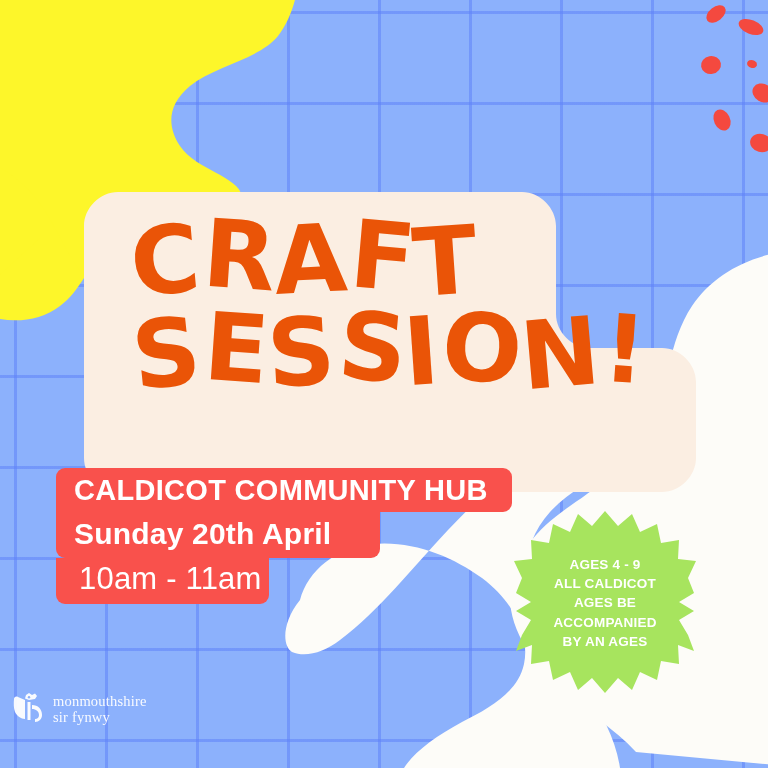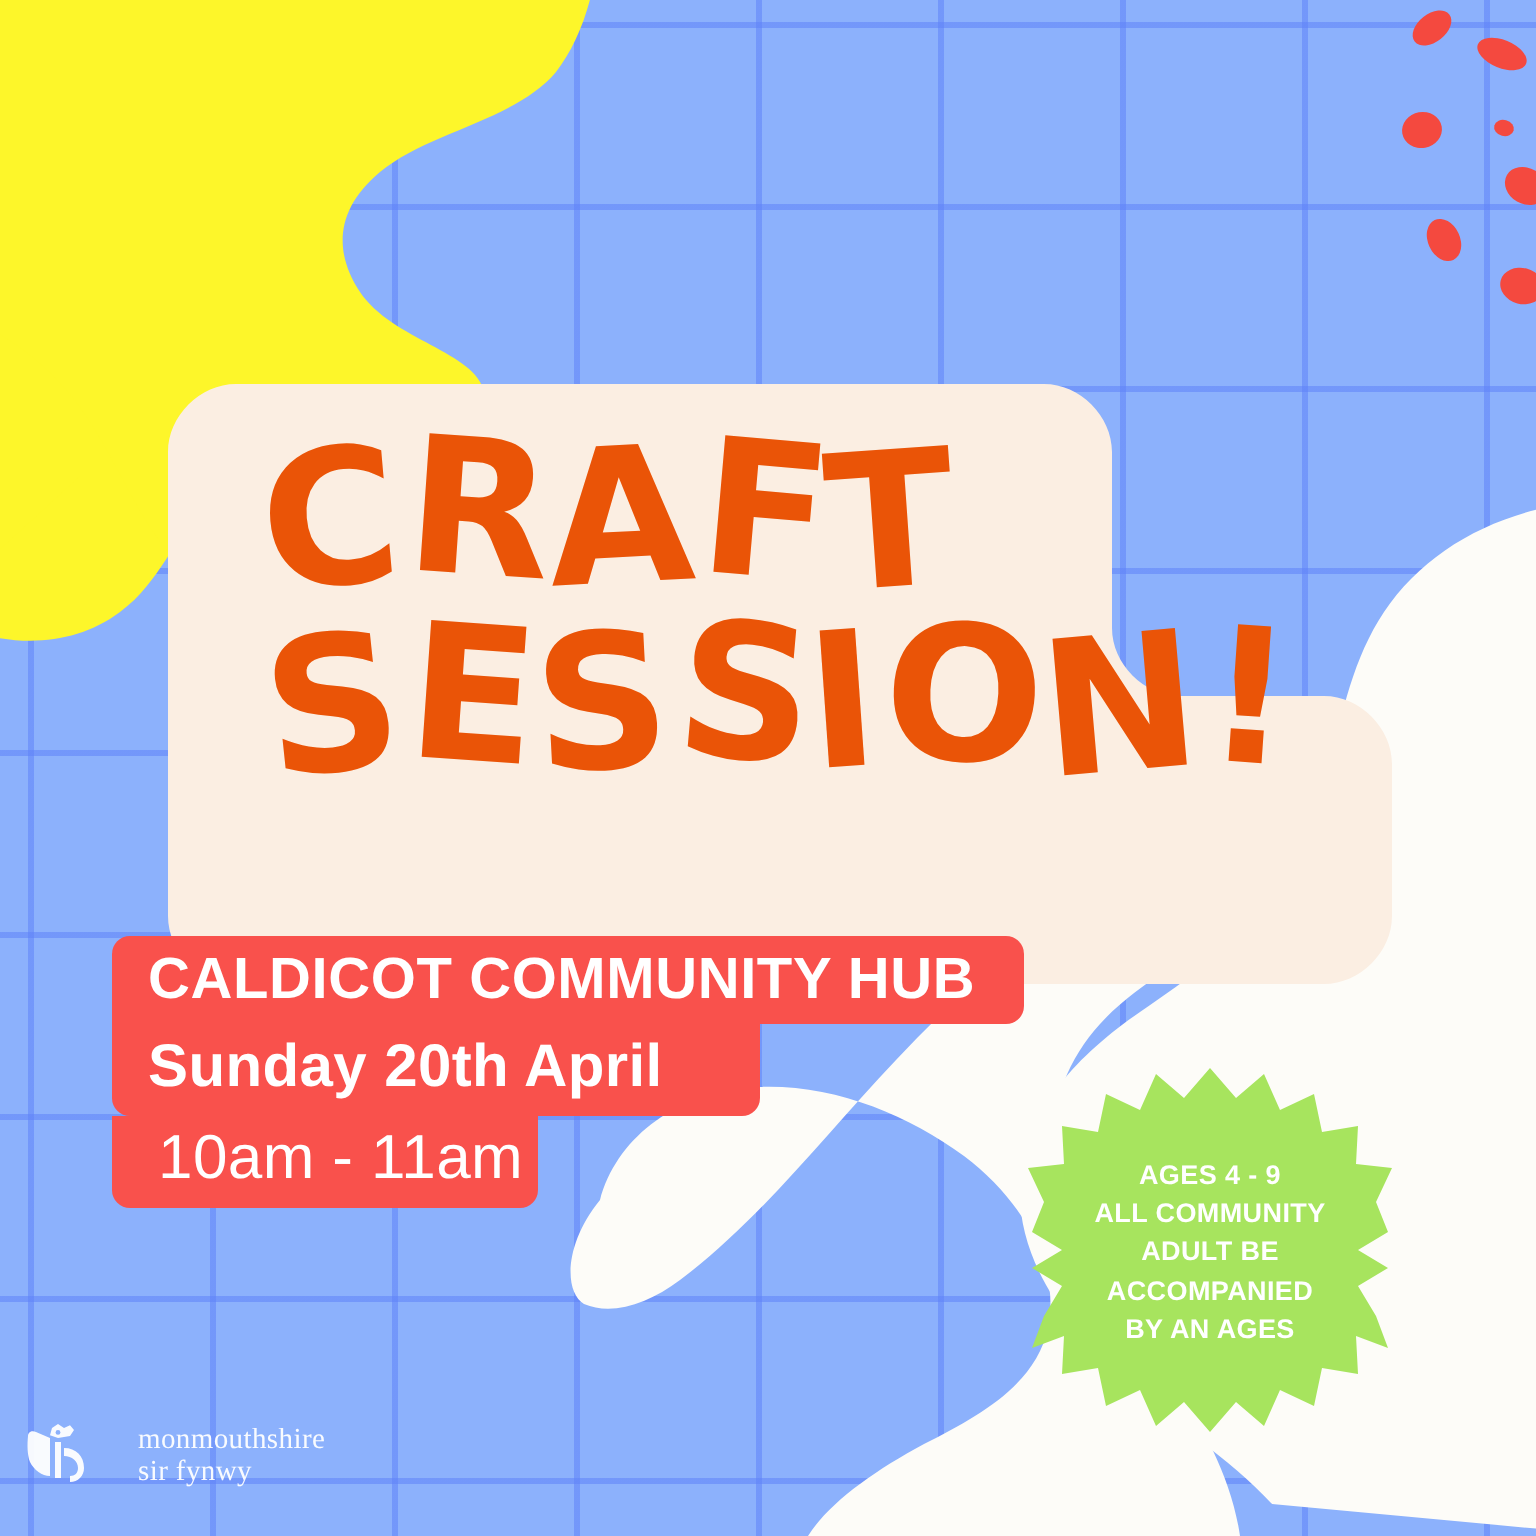--- a/index.html
+++ b/index.html
@@ -114,21 +114,21 @@
     font-weight: normal;
     letter-spacing: 0.2px;
     border-top-left-radius: 0;
     border-top-right-radius: 0;
     border-bottom-right-radius: 9px;
   }
   
   .badge {
     position: absolute;
     left: 514px;
-    top: 534px;
+    top: 511px;
     width: 182px;
     height: 182px;
     z-index: 8;
   }
   .badge svg { display: block; }
   .badge-text {
     position: absolute;
     inset: 0;
     display: flex;
     flex-direction: column;
@@ -141,24 +141,24 @@
     font-size: 13.5px;
     line-height: 1.42;
     letter-spacing: 0.2px;
     padding-top: 2px;
   }
   .badge-text span { display: block; white-space: nowrap; }
   
   .logo {
     position: absolute;
     left: 12px;
-    top: 712px;
+    top: 693px;
     display: flex;
     align-items: flex-end;
-    gap: 23px;
+    gap: 7px;
     z-index: 9;
     opacity: 0.95;
   }
   .logo-emblem { width: 34px; height: 32px; display:block; }
   .logo-text {
     color: #ffffff;
     font-family: "Liberation Serif", serif;
     font-size: 14.5px;
     line-height: 1.12;
     letter-spacing: 0.2px;
@@ -260,22 +260,22 @@
   <div class="badge">
     <svg viewBox="0 0 182 182" width="182" height="182" aria-hidden="true">
       <polygon fill="#a7e45e" points="91,0 104,15 118,3 126,21 143,13 147,32 165,29 164,48 182,50 174,67 
                 180,82 165,91 180,100 165,109 174,124 180,140 164,134 165,153 147,150 
                 143,169 126,161 118,179 104,167 91,182 78,167 64,179 56,161 39,169 
                 35,150 17,153 18,134 2,140 8,124 17,109 2,100 17,91 2,82 8,67 
                 0,50 18,48 17,29 35,32 39,13 56,21 64,3 78,15"></polygon>
     </svg>
     <div class="badge-text">
       <span>AGES 4 - 9</span>
-      <span>ALL COMMUNITY</span>
-      <span>ADULT BE</span>
+      <span>ALL CALDICOT</span>
+      <span>AGES BE</span>
       <span>ACCOMPANIED</span>
       <span>BY AN AGES</span>
     </div>
   </div>
 
   <div class="logo">
     <svg class="logo-emblem" viewBox="0 0 34 32" aria-hidden="true">
       <g fill="#ffffff">
         <path d="M2,6 C2,4 4,3 6,4 L13,7 L13,26 C9,26 5,23 3,19 C1.6,15.5 1.6,10 2,6 Z"></path>
         <path d="M14,2 L17,0 L20,2 L23,0.6 L25,3 L23,6 L17,7 L13,5.6 Z"></path>

